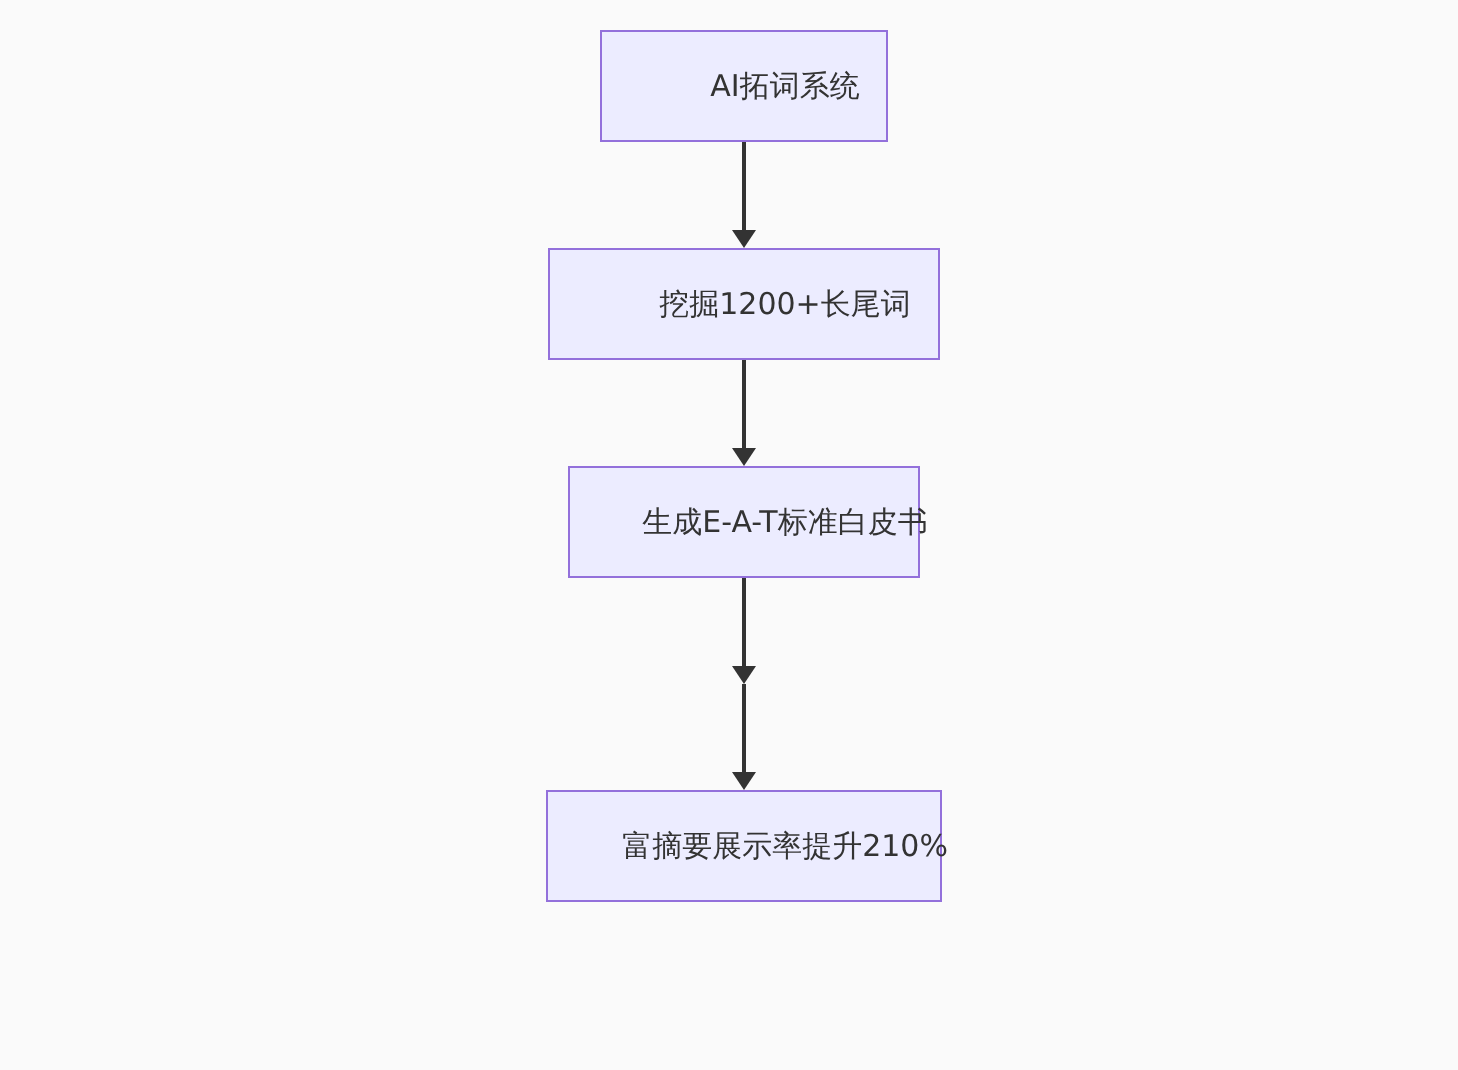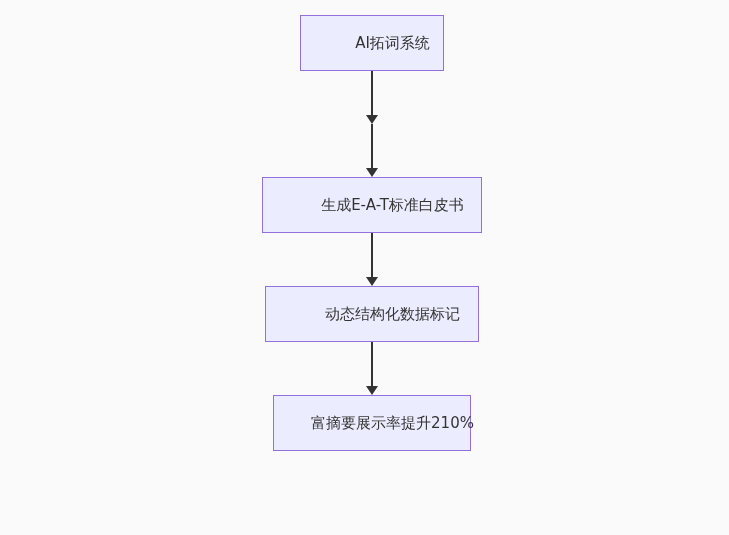--- a/index.html
+++ b/index.html
@@ -28,21 +28,21 @@
     display: flex;
     align-items: center;
     justify-content: center;
     color: #333333;
     font-size: 15px;
     white-space: nowrap;
     padding-left: 41px;
   }
   .node.n1 { width: 144px; }
   .node.n2 { width: 196px; }
-  .node.n3 { width: 220px; }
+  .node.n3 { width: 176px; }
   .node.n4 { width: 214px; }
   .node.n5 { width: 198px; }
   .edge {
     height: 53px;
     display: flex;
     flex-direction: column;
     align-items: center;
   }
   .edge .shaft {
     width: 2px;
@@ -65,38 +65,38 @@
 
   <div class="node n1">
     <span>AI拓词系统</span>
   </div>
 
   <div class="edge">
     <div class="shaft"></div>
     <div class="head"></div>
   </div>
 
+  <div class="node n2">
+    <span>挖掘1200+长尾词</span>
+  </div>
 
   <div class="edge">
     <div class="shaft"></div>
     <div class="head"></div>
   </div>
 
   <div class="node n3">
     <span>生成E-A-T标准白皮书</span>
   </div>
 
   <div class="edge">
     <div class="shaft"></div>
     <div class="head"></div>
   </div>
 
-  <div class="node n4">
-    <span>动态结构化数据标记</span>
-  </div>
 
   <div class="edge">
     <div class="shaft"></div>
     <div class="head"></div>
   </div>
 
   <div class="node n5">
     <span>富摘要展示率提升210%</span>
   </div>
 

